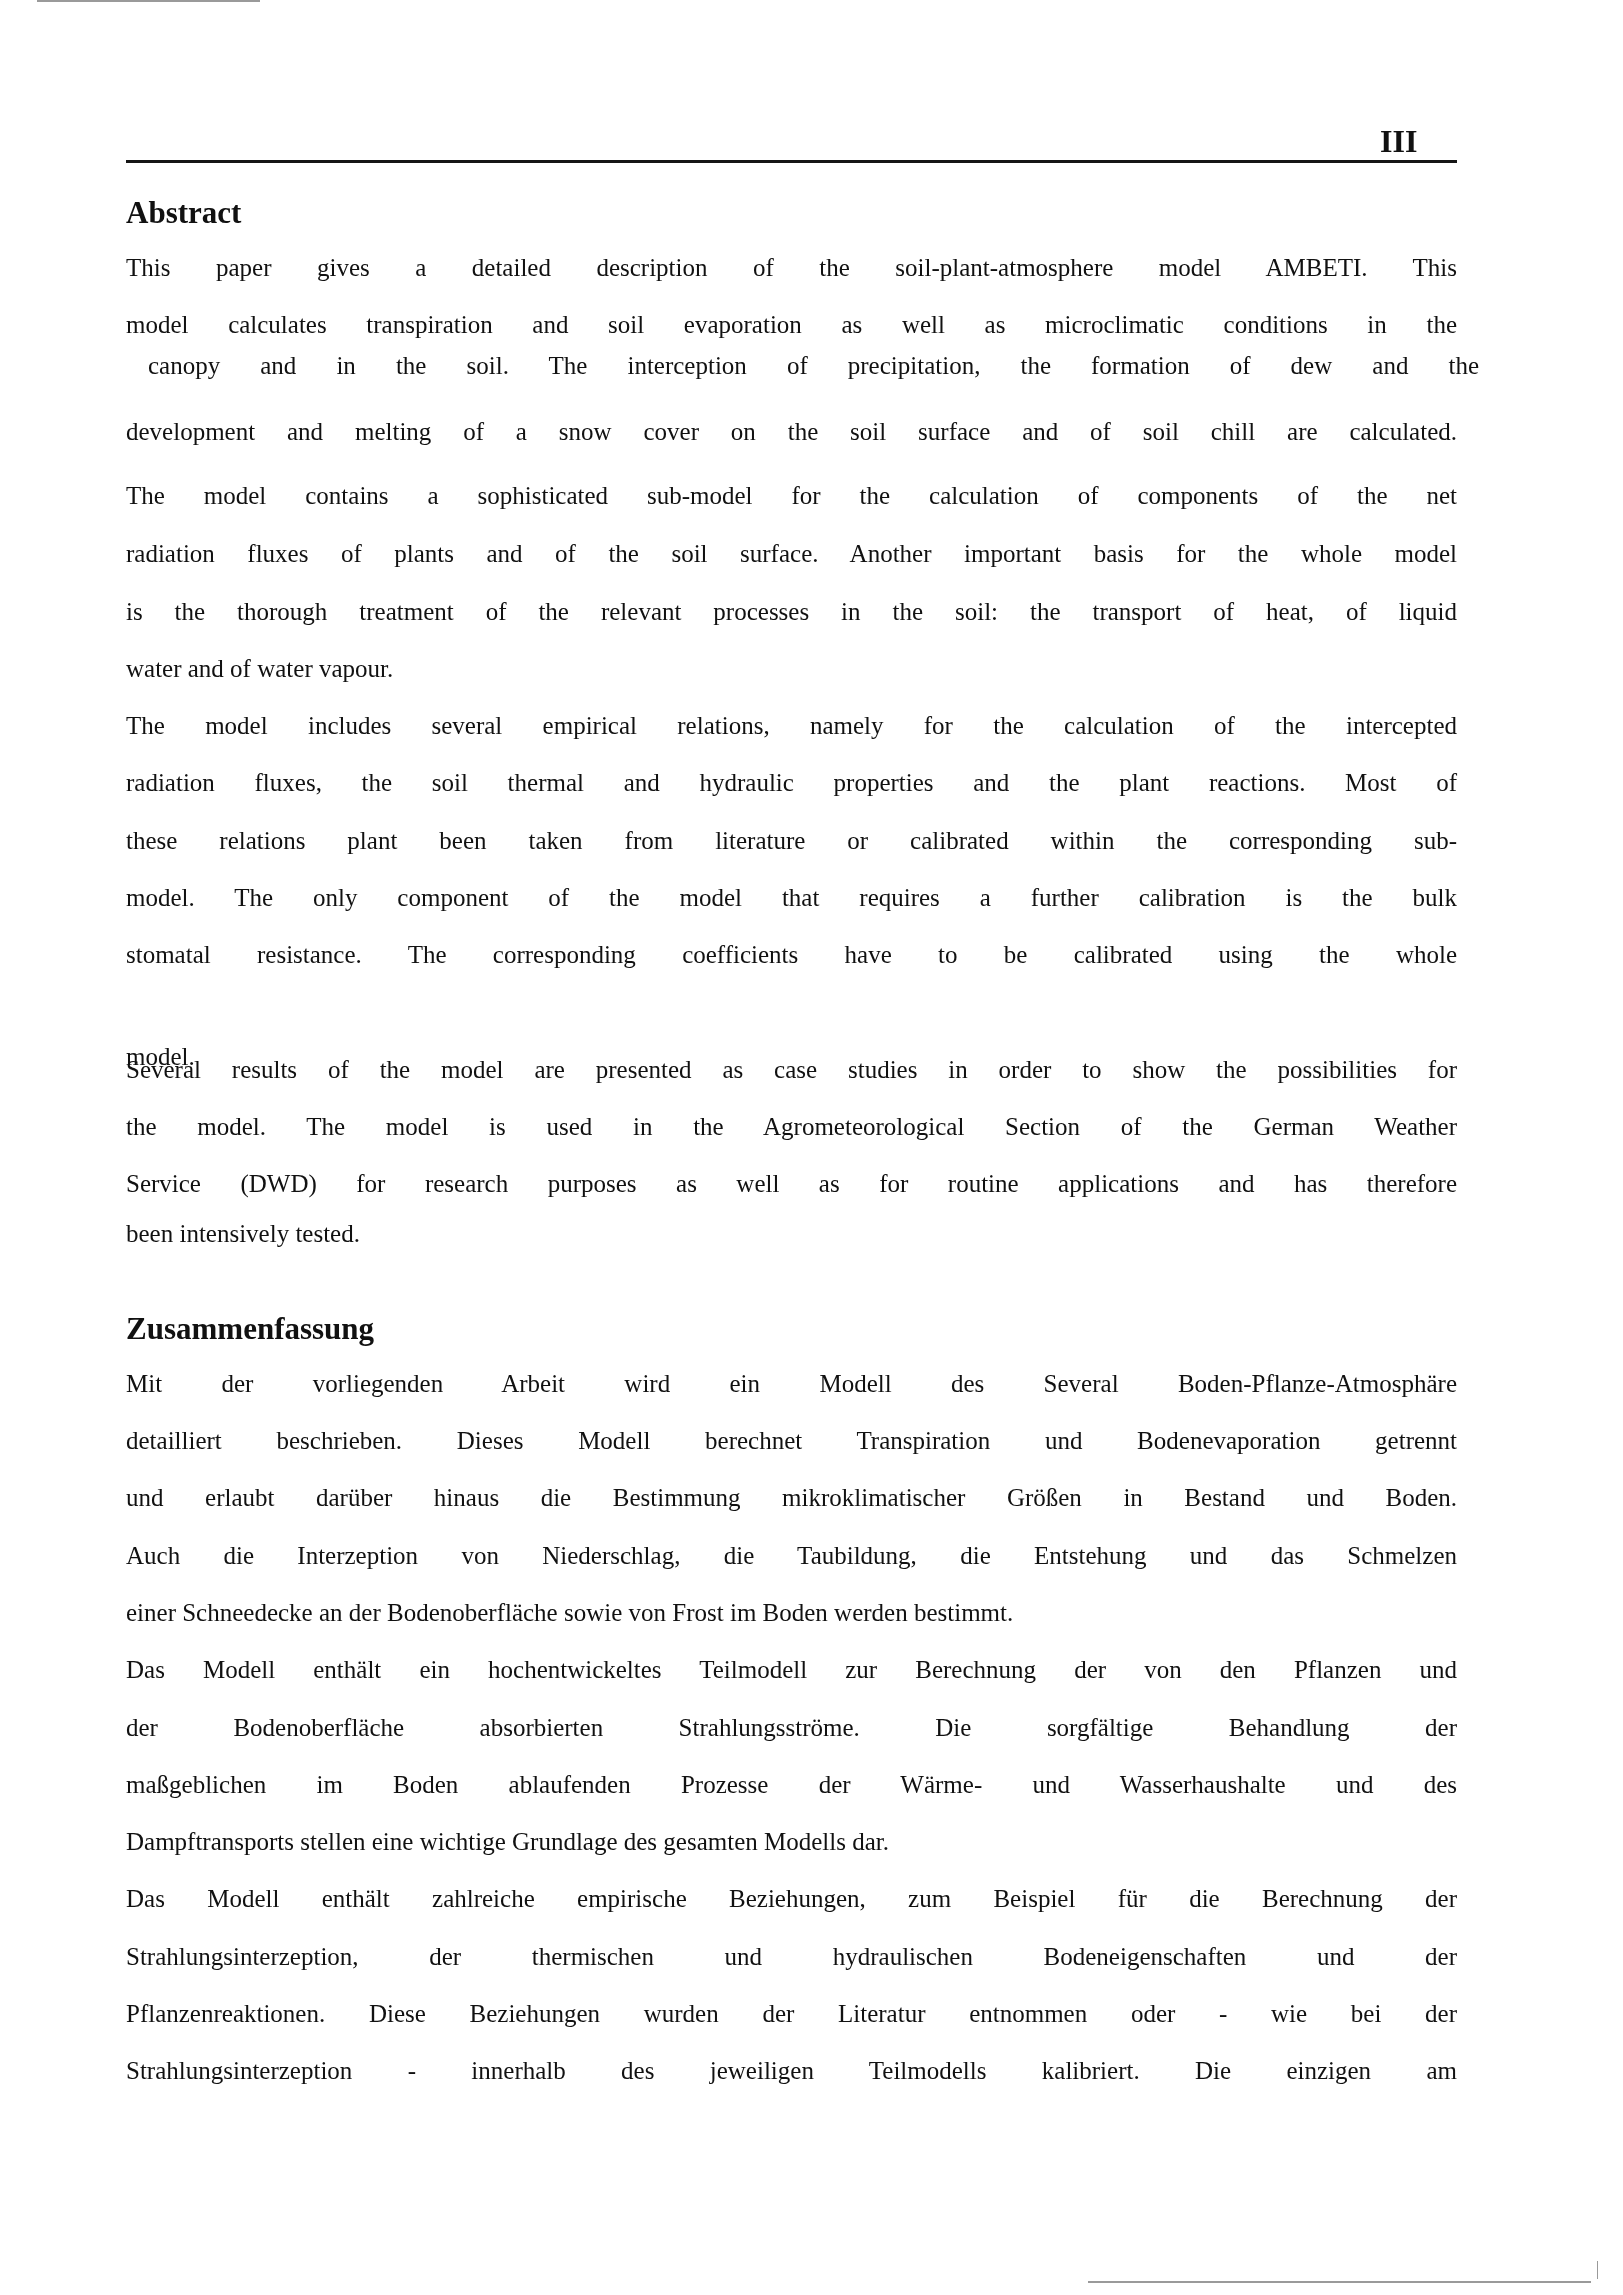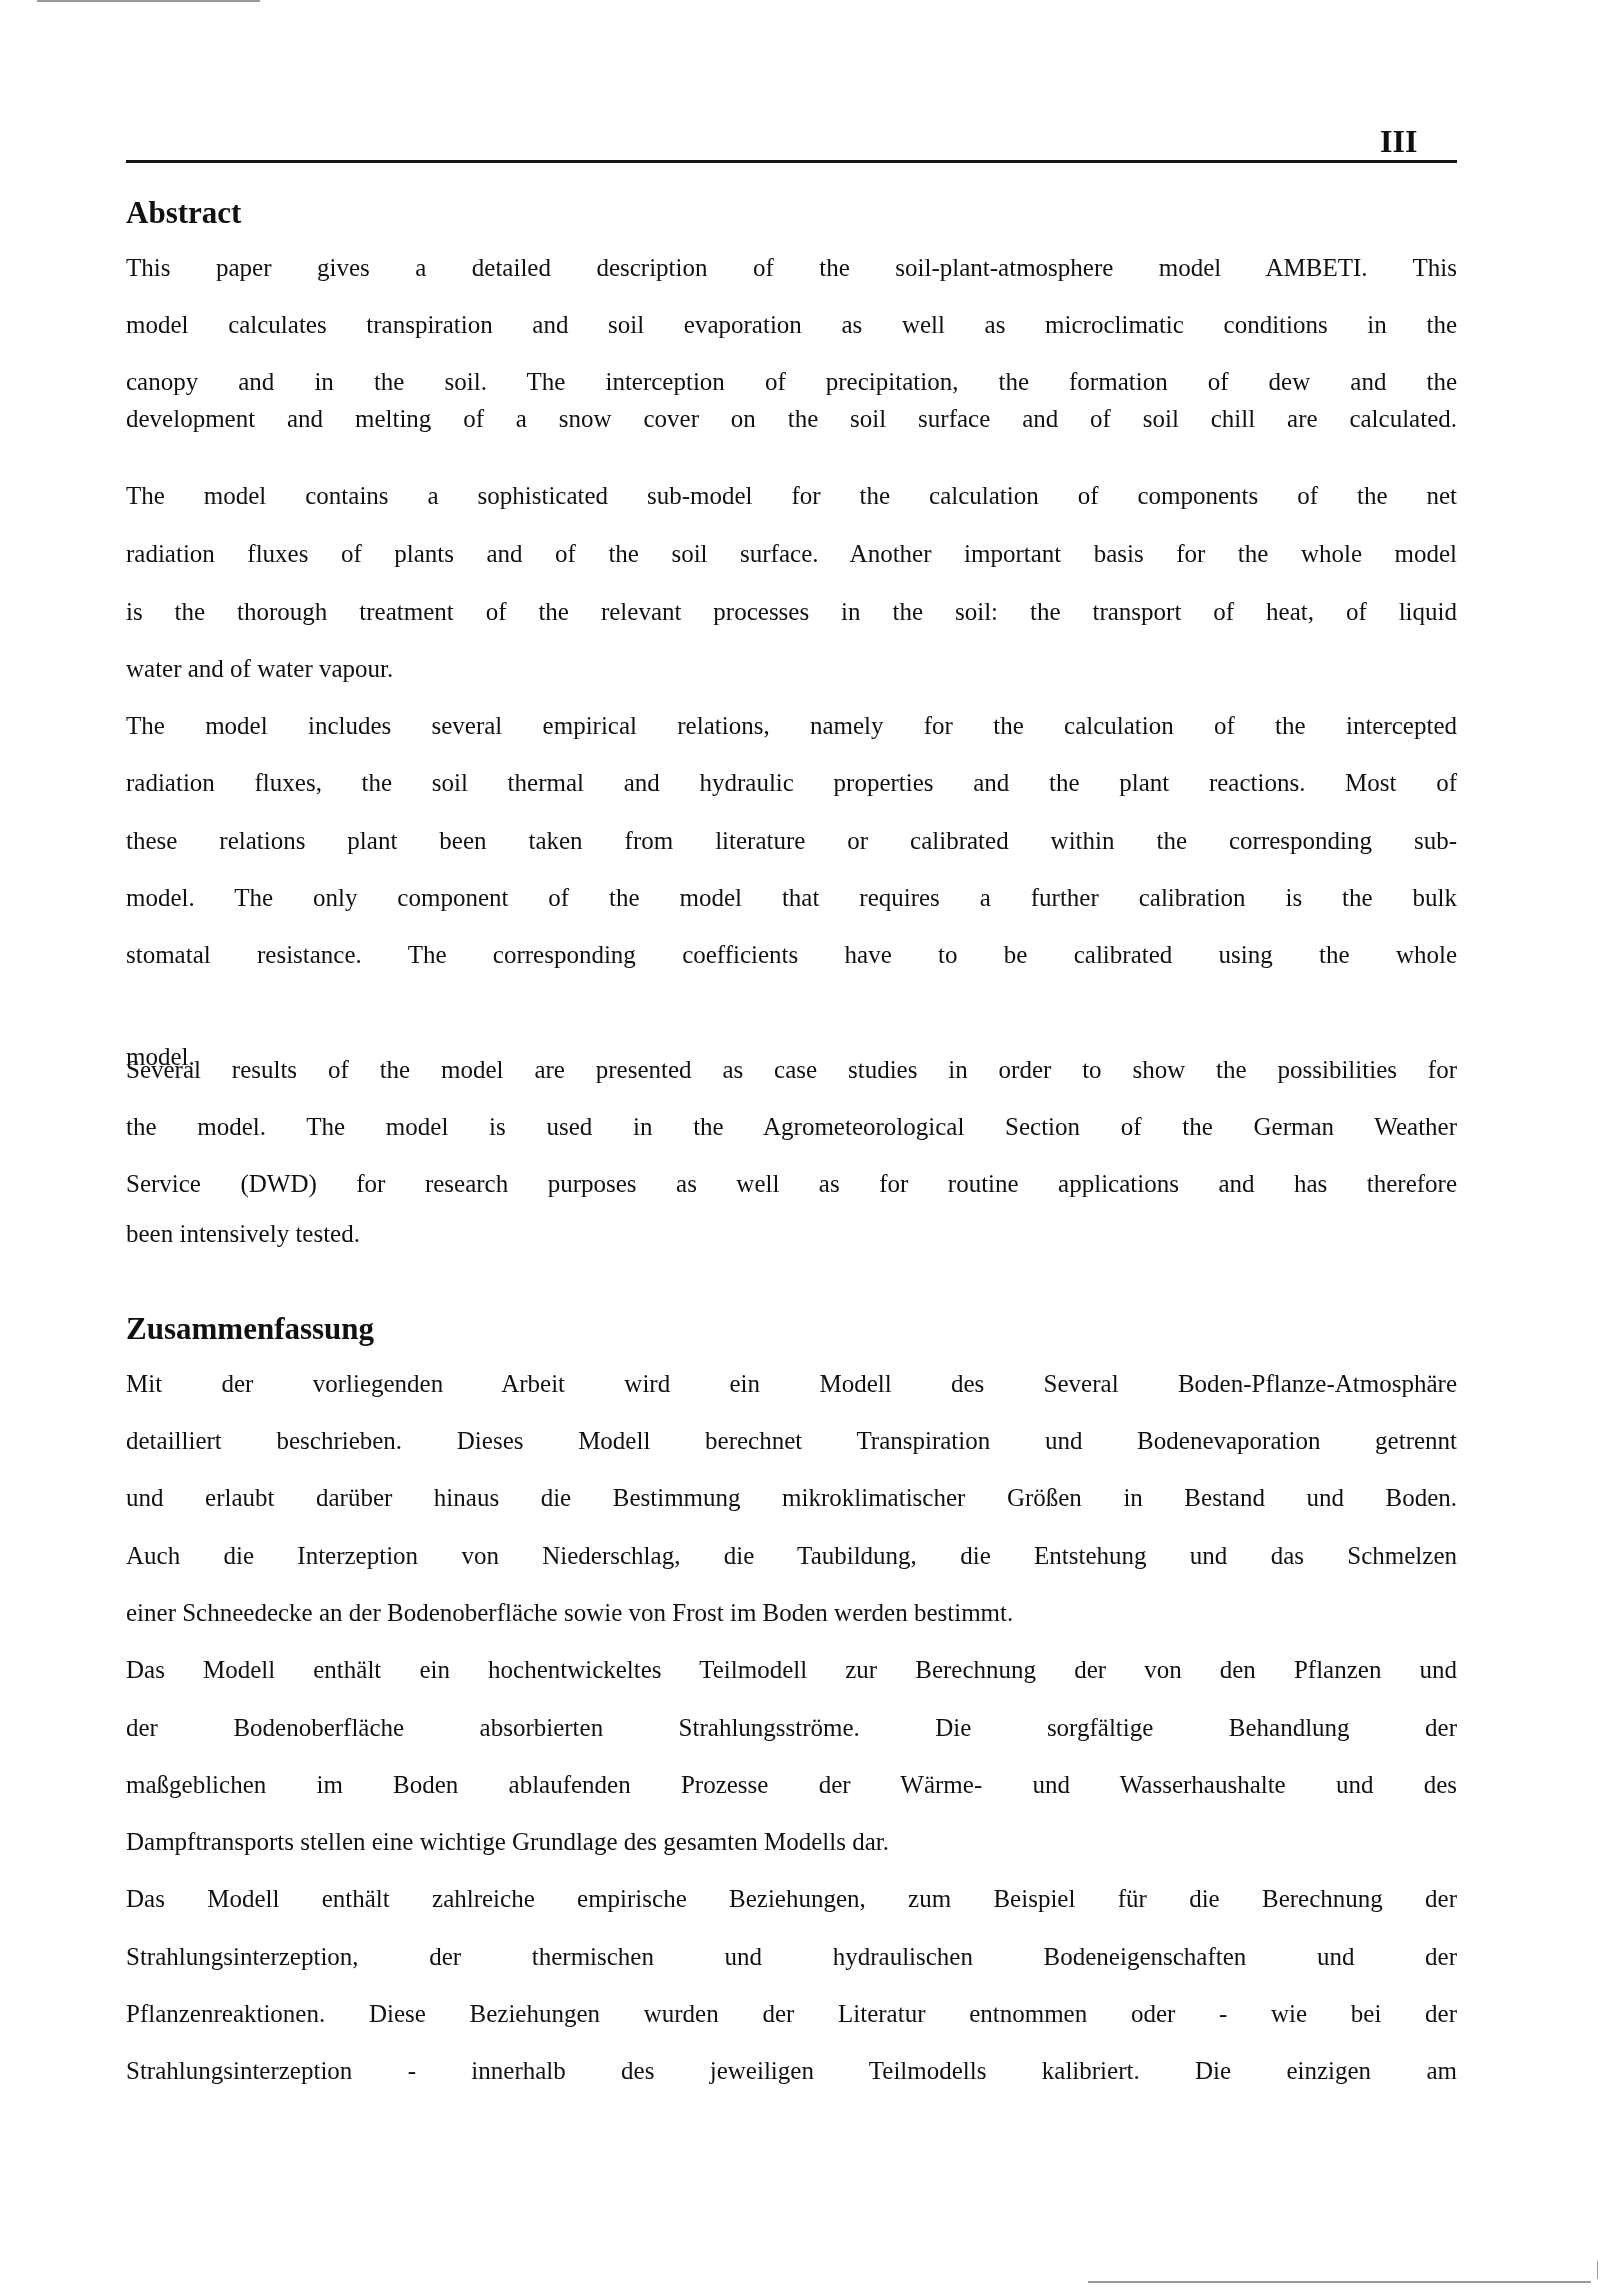--- a/index.html
+++ b/index.html
@@ -24,22 +24,22 @@
 
 <div class="page-number">III</div>
 <div class="header-rule"></div>
 
 <div class="content">
 
   <div class="heading" style="top:195px;">Abstract</div>
 
   <div class="line" style="top:248px;">This paper gives a detailed description of the soil-plant-atmosphere model AMBETI. This</div>
   <div class="line" style="top:305px;">model calculates transpiration and soil evaporation as well as microclimatic conditions in the</div>
-  <div class="line" style="top:362px;">canopy and in the soil. The interception of precipitation, the formation of dew and the</div>
-  <div class="line" style="top:399px;">development and melting of a snow cover on the soil surface and of soil chill are calculated.</div>
+  <div class="line" style="top:346px;margin-left:22px;">canopy and in the soil. The interception of precipitation, the formation of dew and the</div>
+  <div class="line" style="top:412px;">development and melting of a snow cover on the soil surface and of soil chill are calculated.</div>
   <div class="line" style="top:476px;">The model contains a sophisticated sub-model for the calculation of components of the net</div>
   <div class="line" style="top:534px;">radiation fluxes of plants and of the soil surface. Another important basis for the whole model</div>
   <div class="line" style="top:592px;">is the thorough treatment of the relevant processes in the soil: the transport of heat, of liquid</div>
   <div class="line last" style="top:649px;">water and of water vapour.</div>
   <div class="line" style="top:706px;">The model includes several empirical relations, namely for the calculation of the intercepted</div>
   <div class="line" style="top:763px;">radiation fluxes, the soil thermal and hydraulic properties and the plant reactions. Most of</div>
   <div class="line" style="top:821px;">these relations plant been taken from literature or calibrated within the corresponding sub-</div>
   <div class="line" style="top:878px;">model. The only component of the model that requires a further calibration is the bulk</div>
   <div class="line" style="top:935px;">stomatal resistance. The corresponding coefficients have to be calibrated using the whole</div>
   <div class="line last" style="top:993px;margin-top:44px;">model.</div>

